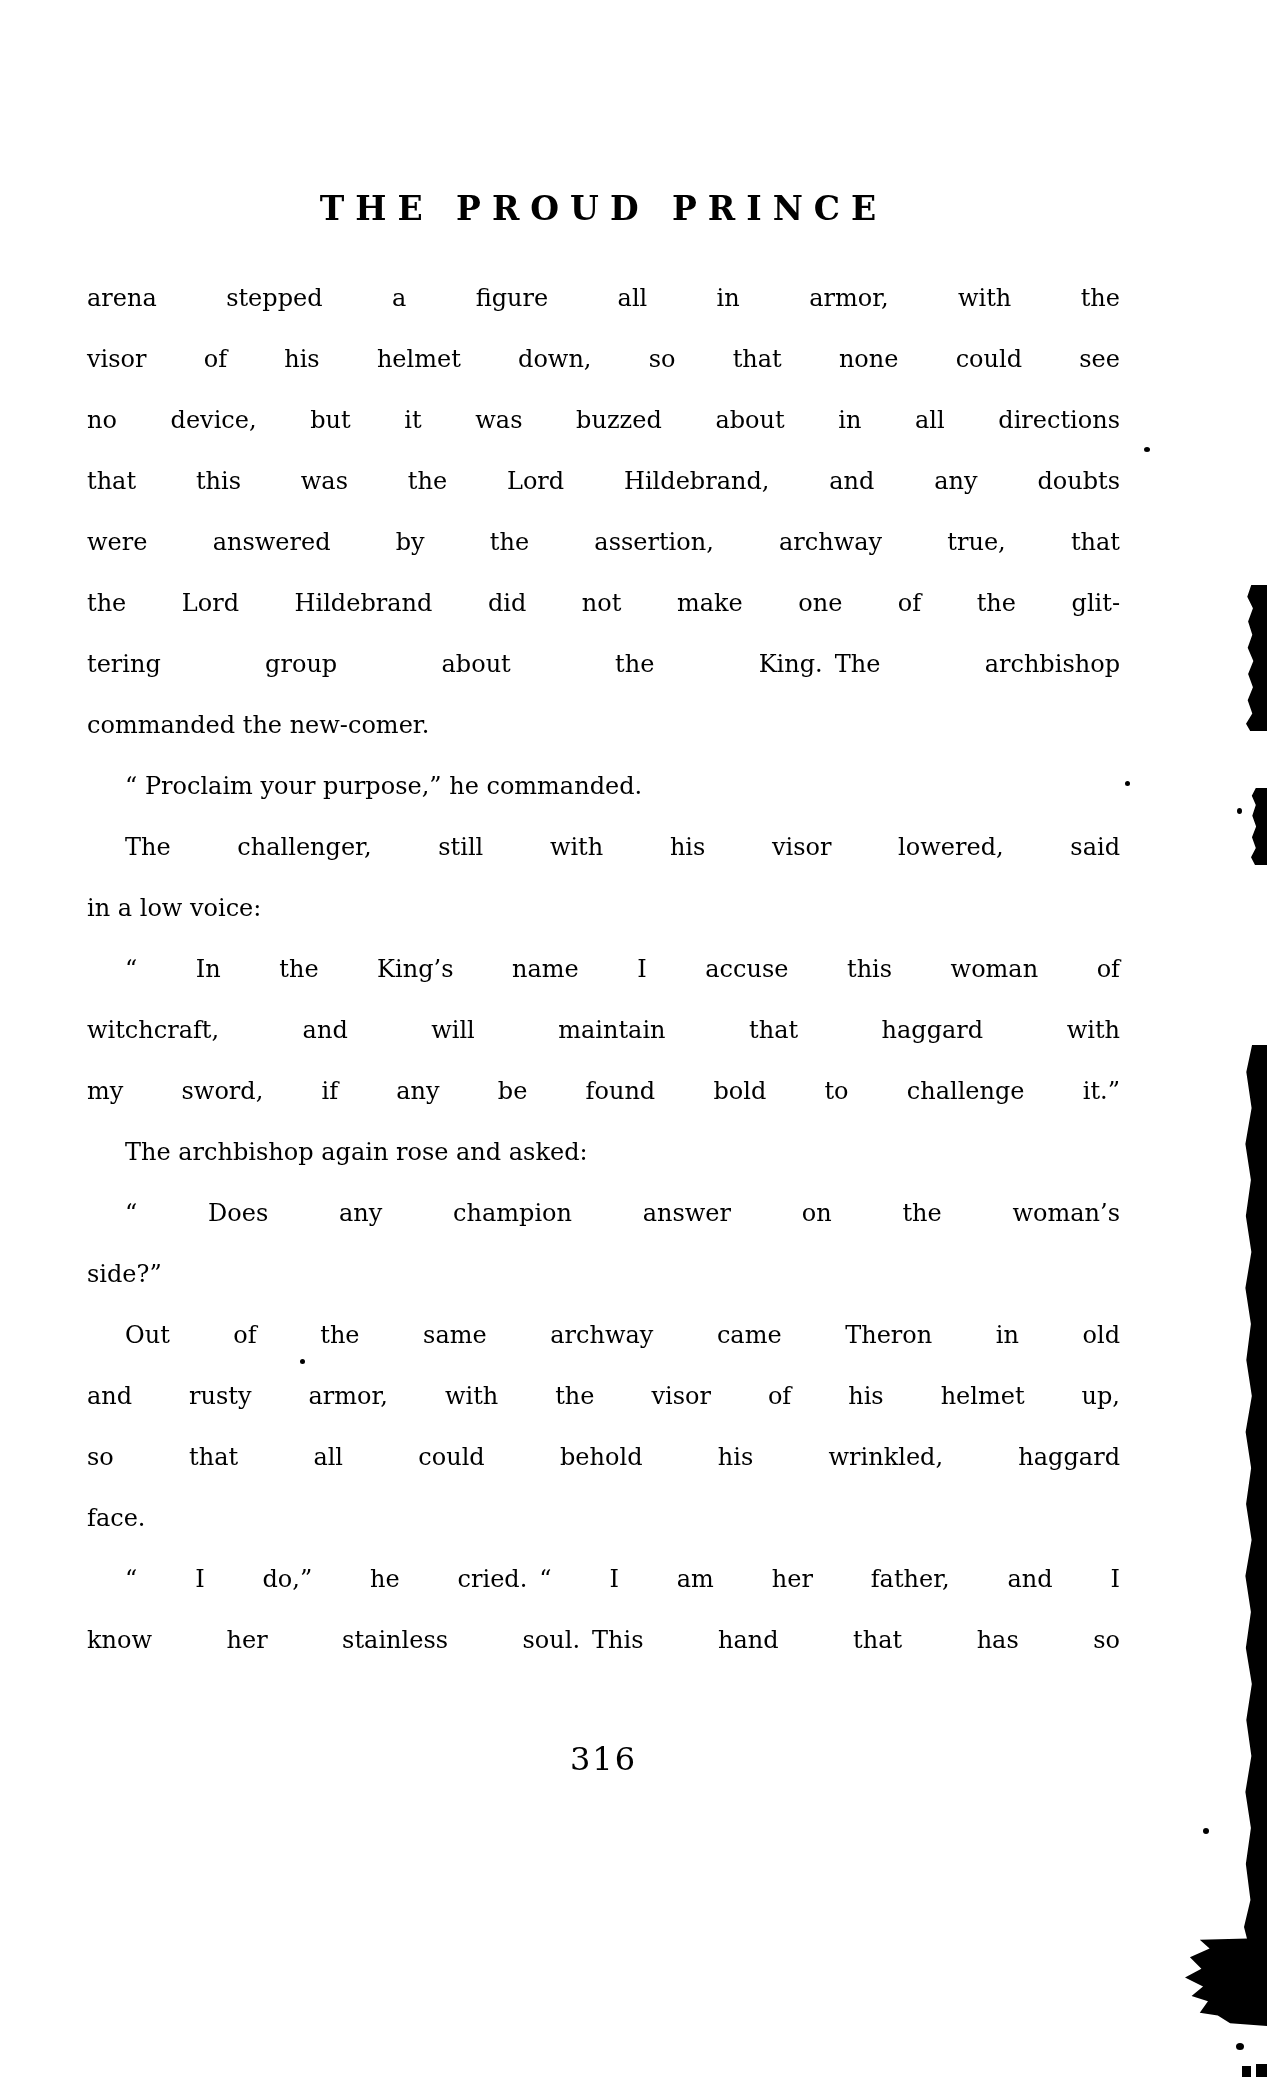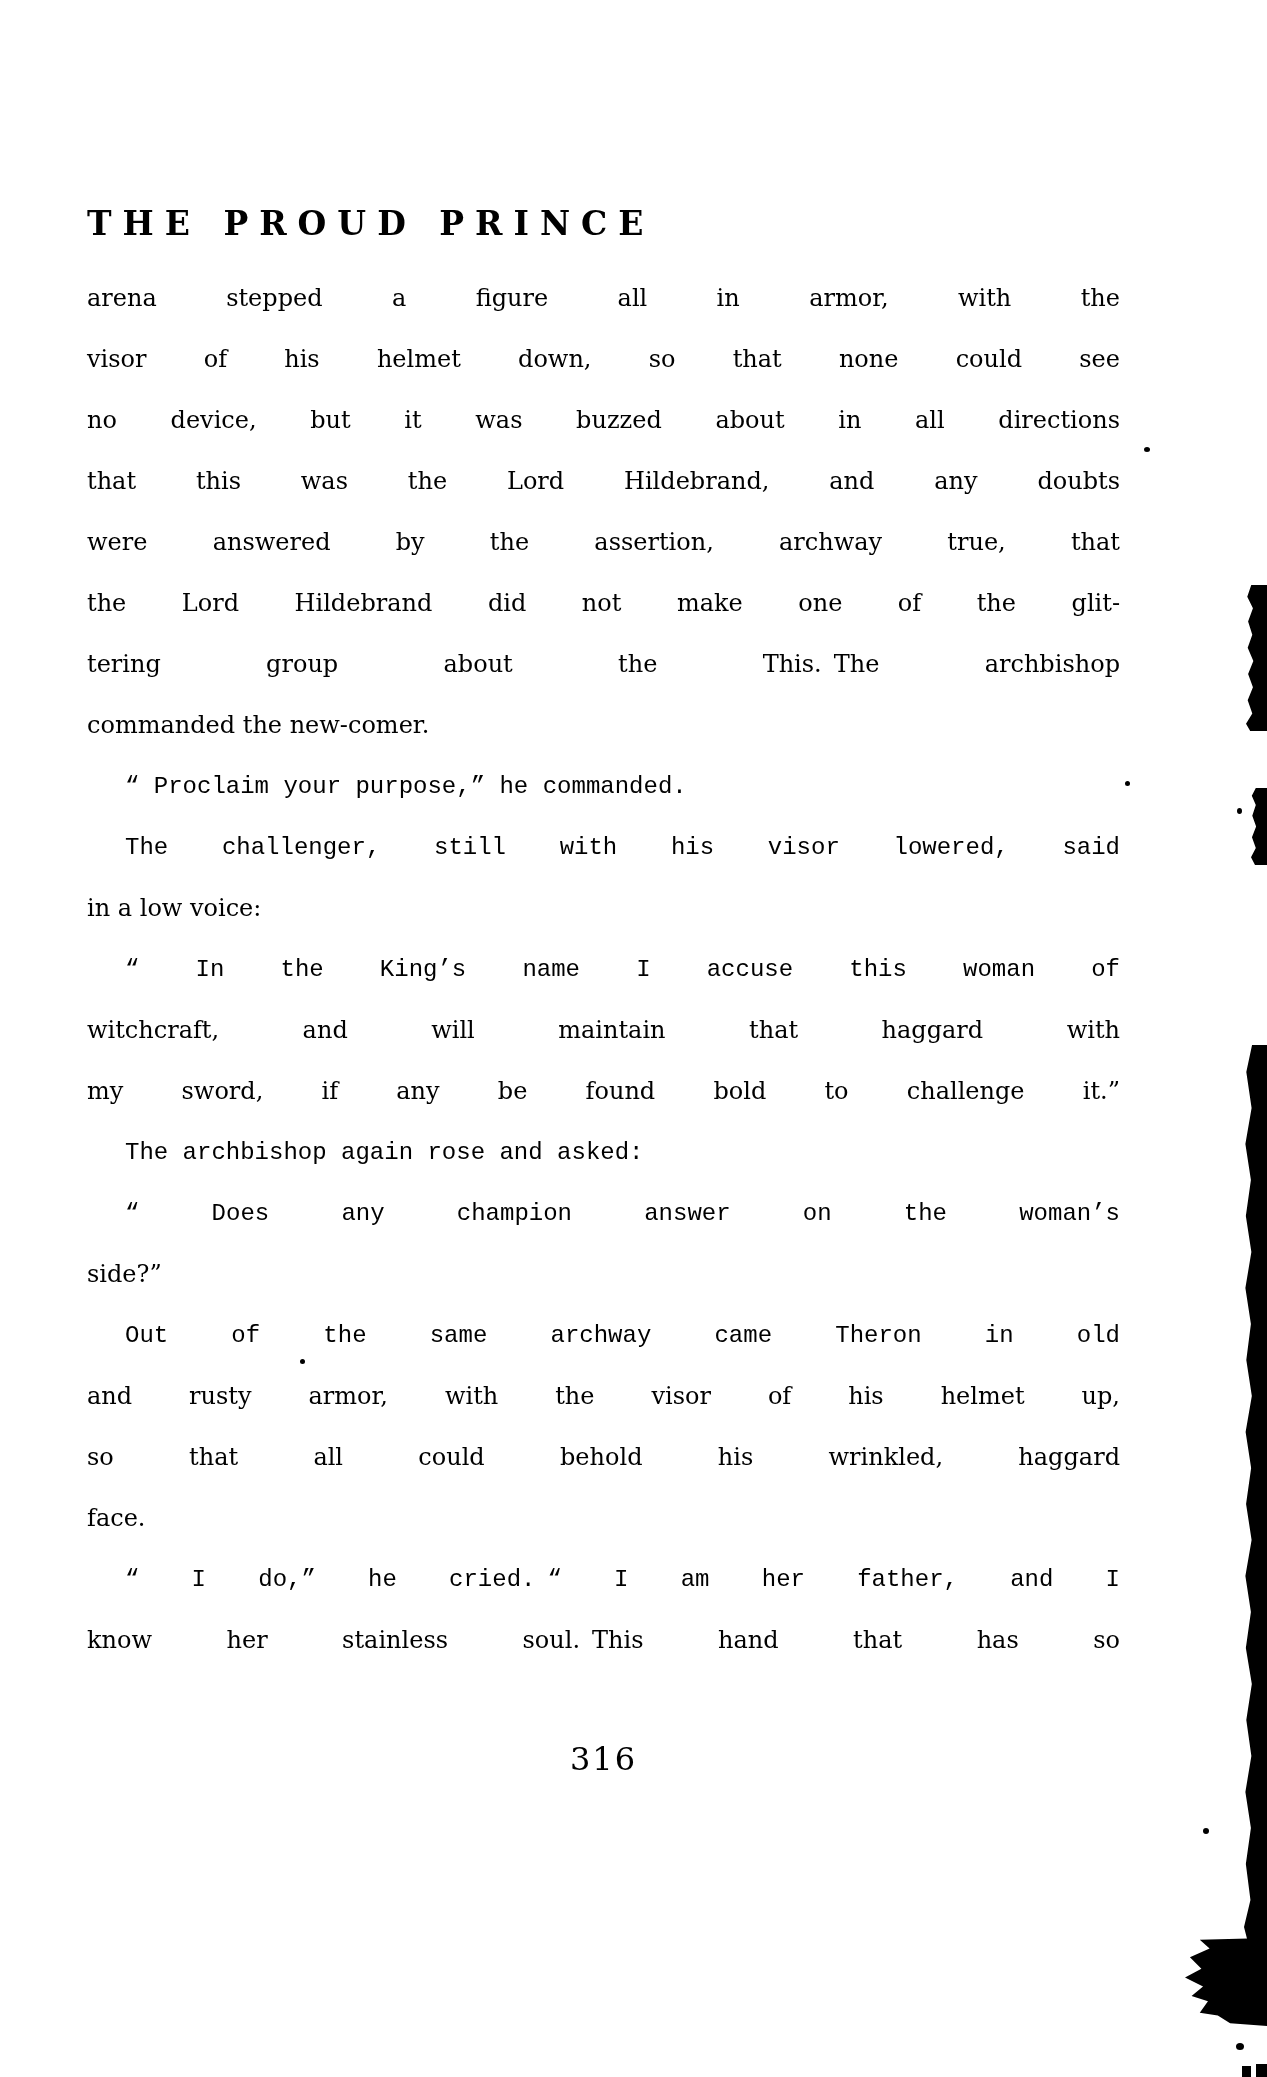--- a/index.html
+++ b/index.html
@@ -12,22 +12,23 @@
     width: 1267px;
     height: 2077px;
     background: #ffffff;
     overflow: hidden;
     font-family: "DejaVu Serif", "Liberation Serif", serif;
     color: #000000;
   }
   .running-header {
     position: absolute;
     left: 87px;
-    top: 204px;
+    top: 189px;
     width: 1033px;
+    text-align: center;
     font-size: 33px;
     font-weight: bold;
     letter-spacing: 11px;
     white-space: nowrap;
   }
   .page-text {
     position: absolute;
     left: 87px;
     top: 268px;
     width: 1033px;
@@ -39,21 +40,20 @@
     white-space: nowrap;
     overflow: visible;
   }
   .line.justify {
     white-space: normal;
     text-align: justify;
     text-align-last: justify;
   }
   .line.indent {
     padding-left: 38px;
-    font-family: Liberation Mono, monospace;
   }
   .page-number {
     position: absolute;
     left: 87px;
     top: 1740px;
     width: 1033px;
     text-align: center;
     font-size: 32px;
     letter-spacing: 2px;
   }
@@ -84,21 +84,21 @@
 
   <div class="running-header">THE PROUD PRINCE</div>
 
   <div class="page-text">
     <div class="line justify">arena stepped a figure all in armor, with the</div>
     <div class="line justify">visor of his helmet down, so that none could see</div>
     <div class="line justify">no device, but it was buzzed about in all directions</div>
     <div class="line justify">that this was the Lord Hildebrand, and any doubts</div>
     <div class="line justify">were answered by the assertion, archway true, that</div>
     <div class="line justify">the Lord Hildebrand did not make one of the glit-</div>
-    <div class="line justify">tering group about the This. The archbishop</div>
+    <div class="line justify">tering group about the King. The archbishop</div>
     <div class="line">commanded the new-comer.</div>
     <div class="line indent">“ Proclaim your purpose,” he commanded.</div>
     <div class="line indent justify">The challenger, still with his visor lowered, said</div>
     <div class="line">in a low voice:</div>
     <div class="line indent justify">“ In the King’s name I accuse this woman of</div>
     <div class="line justify">witchcraft, and will maintain that haggard with</div>
     <div class="line justify">my sword, if any be found bold to challenge it.”</div>
     <div class="line indent">The archbishop again rose and asked:</div>
     <div class="line indent justify">“ Does any champion answer on the woman’s</div>
     <div class="line">side?”</div>

